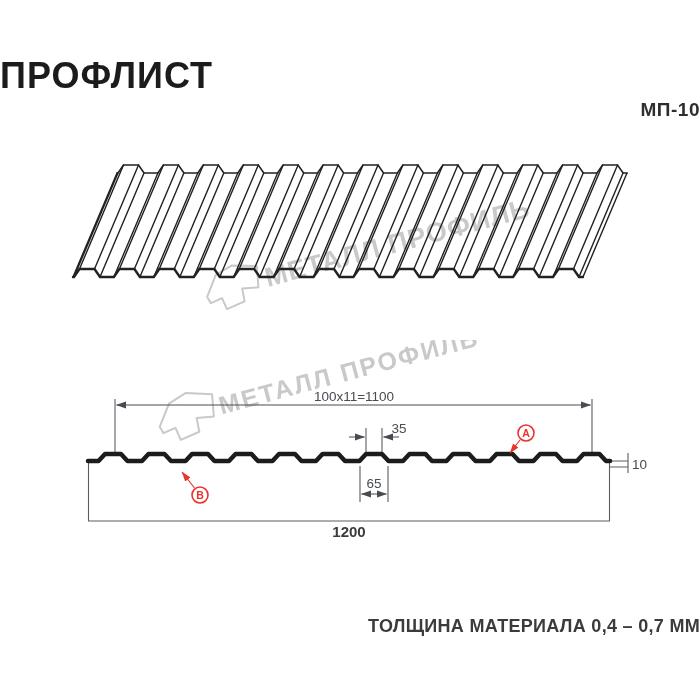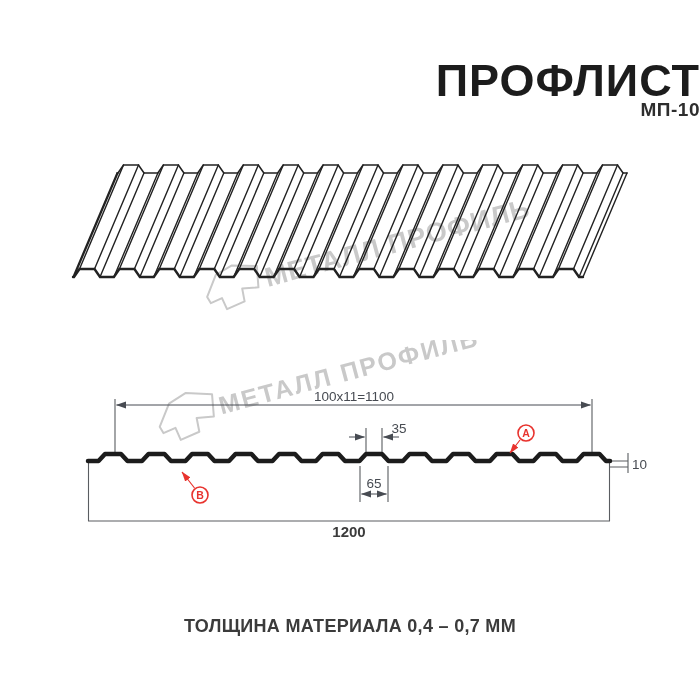--- a/index.html
+++ b/index.html
@@ -1,22 +1,22 @@
 <!DOCTYPE html>
 <html style="--accent: #e8332e; --line: #1c1c1c; --dim: #474b52; --wm: #c9c9c9;"><head>
 <meta charset="utf-8">
 <style>
   html,body{margin:0;padding:0;background:#fff;}
   .page{position:relative;width:700px;height:700px;background:#fff;overflow:hidden;
         font-family:"Liberation Sans",sans-serif;}
-  .title{position:absolute;top:55px;left:0;width:100%;text-align:right;
-         font-size:45px;font-weight:800;letter-spacing:1px;color:var(--line,#1c1c1c);}
+  .title{position:absolute;top:55px;left:0;width:100%;text-align:left;
+         font-size:36px;font-weight:800;letter-spacing:1px;color:var(--line,#1c1c1c);}
   .subtitle{position:absolute;top:99px;left:0;width:100%;text-align:right;
          font-size:19px;font-weight:700;letter-spacing:.5px;color:#2e2e2e;}
-  .footer{position:absolute;top:616px;left:0;width:100%;text-align:center;
+  .footer{position:absolute;top:616px;left:0;width:100%;text-align:right;
          font-size:18px;font-weight:600;letter-spacing:.3px;color:#3b3b3b;}
   svg{position:absolute;left:0;}
   .svg3d{top:130px;}
   .svgxs{top:340px;}
   .wm-text{fill:var(--wm,#c9c9c9);font-weight:bold;font-size:27px;letter-spacing:1px;
            font-family:"Liberation Sans",sans-serif;}
   .wm-text2{font-size:25px;letter-spacing:2px;}
   .wm-logo{fill:none;stroke:var(--wm,#c9c9c9);stroke-width:2;stroke-linejoin:round;}
   .profile-line{fill:none;stroke:var(--line,#1c1c1c);stroke-width:4.5;
                 stroke-linejoin:round;stroke-linecap:round;}

